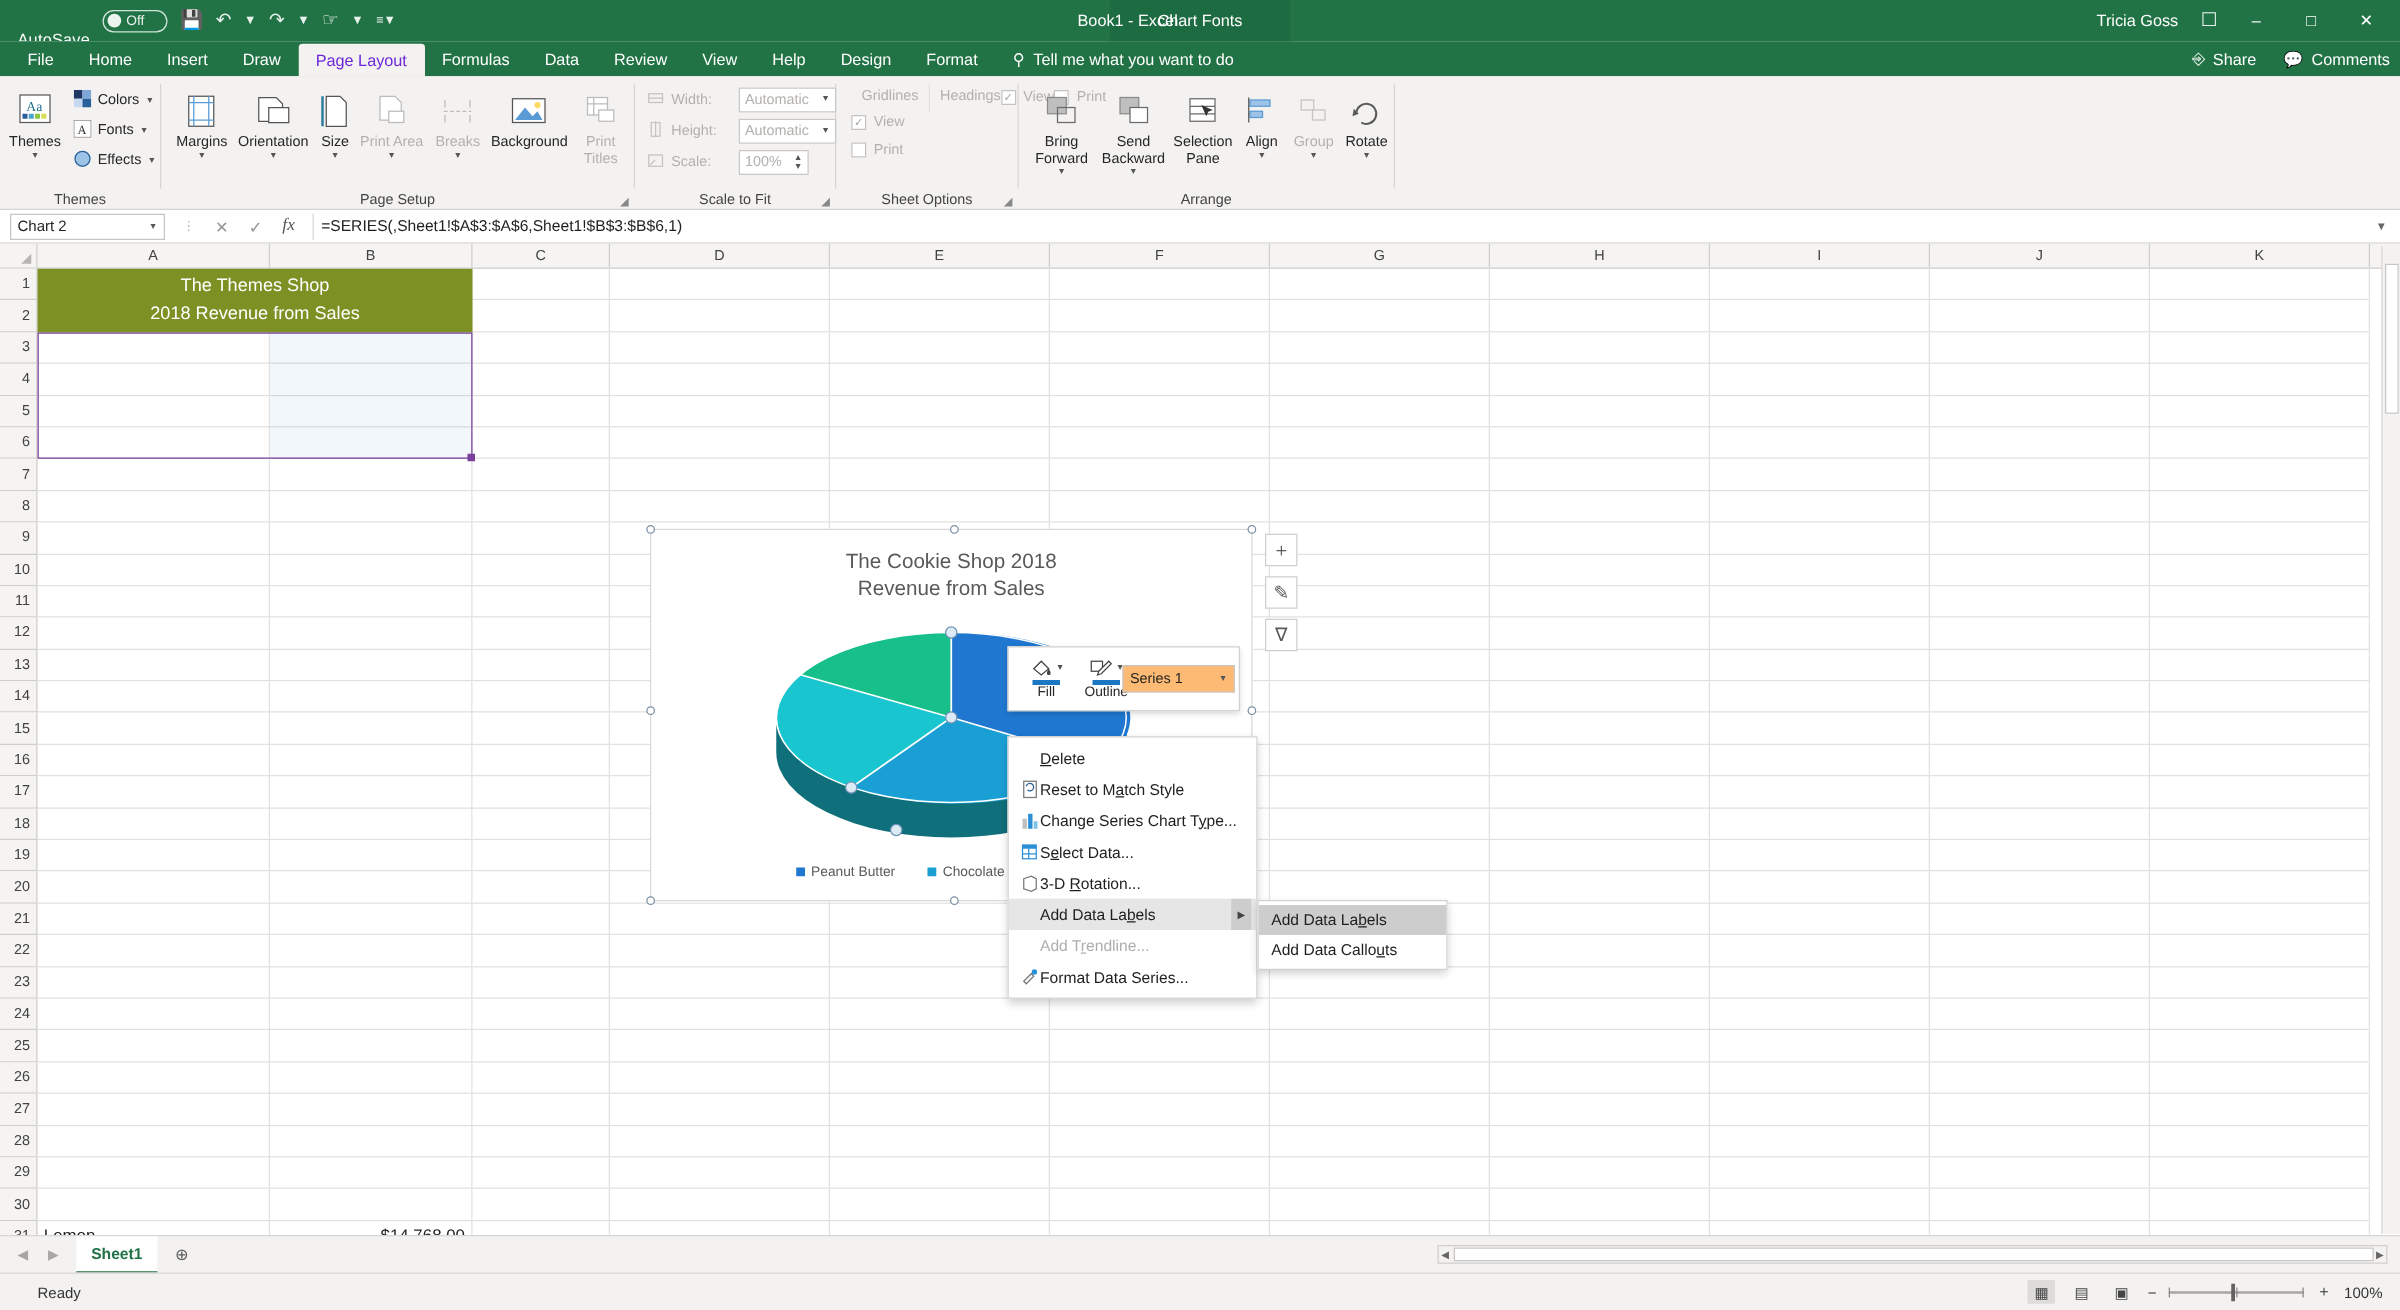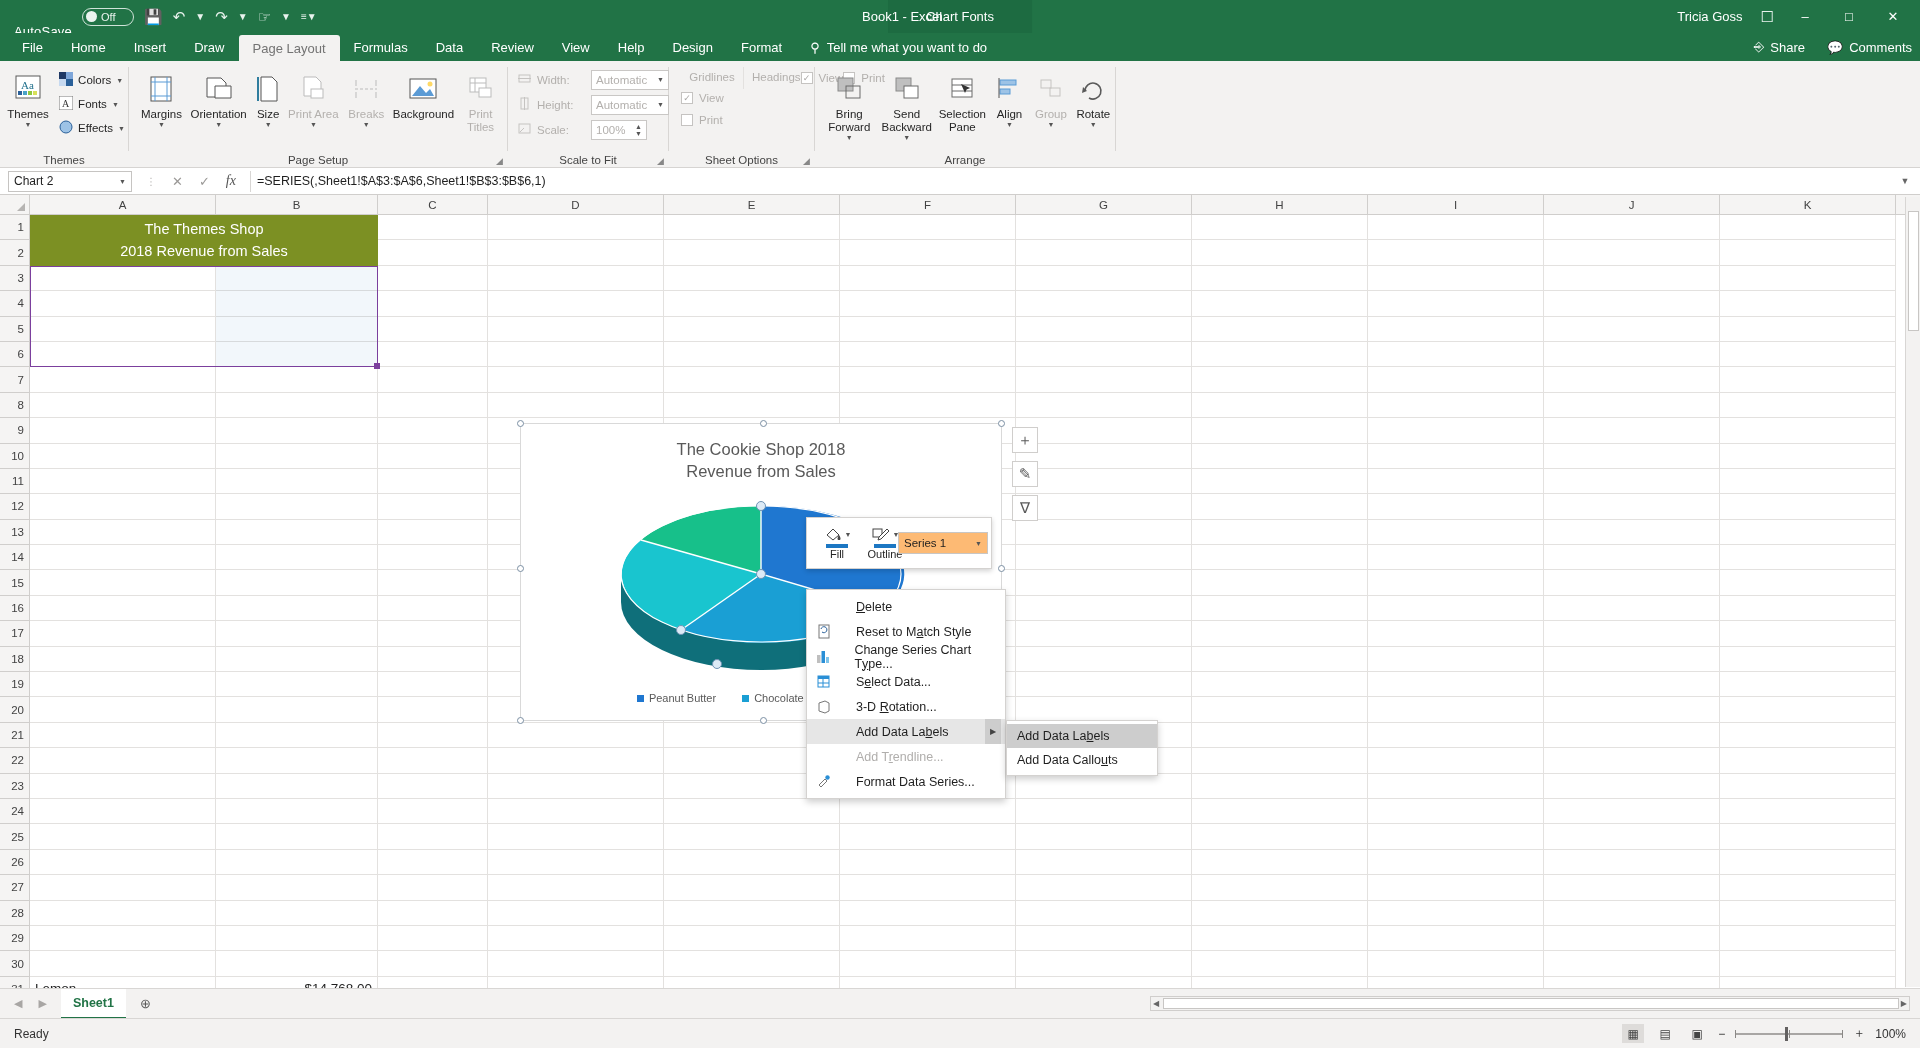--- a/index.html
+++ b/index.html
@@ -44,21 +44,21 @@
   .tabbar {
     height: 28px; background: #217346; display: flex; align-items: stretch;
     padding-left: 8px; position: relative;
   }
   .tab {
     font-size: 13px; color: #fff; padding: 0 14px; display: flex;
     align-items: center; white-space: nowrap;
   }
   .tab.ctx { color: #fff; }
   .tab.active {
-    background: #f3f2f1; color: #737373; border-radius: 3px 3px 0 0; margin-top: 2px;
+    background: #f3f2f1; color: #6d28d9; border-radius: 3px 3px 0 0; margin-top: 2px;
   }
   .tellme { display: flex; align-items: center; gap: 7px; color:#fff; font-size: 13px; padding-left: 14px; }
   .tab-right {
     position: absolute; right: 8px; top: 0; height: 28px;
     display: flex; align-items: center; gap: 22px; color: #fff; font-size: 13px;
   }
   .tab-right span { display: flex; align-items: center; gap: 6px; }
 
   
   .ribbon {
@@ -190,21 +190,21 @@
     justify-content: space-between; padding: 0 5px; font-size: 11.5px; color: #1f1f1f; z-index: 41;
   }
 
   
   .ctxmenu {
     position: absolute; left: 806px; top: 394px; width: 200px;
     background: #fff; border: 1px solid #d4d2d0; box-shadow: 0 3px 7px rgba(0,0,0,.2);
     padding: 4px 0; z-index: 50;
   }
   .ctxitem {
-    height: 25px; display: flex; align-items: center; gap: 24px;
+    height: 25px; display: flex; align-items: center; gap: 0;
     padding: 0 8px; font-size: 12.5px; color: #1f1f1f; position: relative;
   }
   .ctxitem.dim { color: #b0aeac; }
   .ctxitem.hl { background: #e6e6e6; }
   .ctxitem .cico { width: 17px; height: 17px; display:flex;align-items:center;justify-content:center; font-size: 12px; color:#666;}
   .ctxitem .arrow {
     position: absolute; right: 4px; width: 16px; height: 100%;
     display: flex; align-items: center; justify-content: center; font-size: 8px; color: #444;
   }
   .ctxitem.hl .arrow { background: #cdcdcd; }
@@ -231,21 +231,21 @@
   .hscroll {
     position: absolute; right: 10px; width: 760px; height: 15px; background: #f3f2f1;
     border: 1px solid #d0cecc; display:flex; align-items:center;
   }
   .hthumb { height: 11px; background: #fff; border: 1px solid #c8c6c4; margin-left: 2px; flex: 1; }
   .statusbar {
     position: absolute; bottom: 0; left: 0; width: 100%; height: 30px;
     background: #f3f2f1; border-top: 1px solid #d8d6d4;
     display: flex; align-items: center; font-size: 12px; color: #333;
   }
-  .status-left { padding-left: 14px; }
+  .status-left { padding-left: 30px; }
   .status-right { margin-left: auto; display: flex; align-items: center; gap: 10px; padding-right: 14px; }
   .vbtn { width: 22px; height: 19px; display:flex;align-items:center;justify-content:center;font-size:12px;color:#444;}
   .vbtn.active { background: #dedcda; }
   .zoomtrack { width: 108px; height: 2px; background: #a8a6a4; position: relative; }
   .zoomtrack .mk { position:absolute; top:-3px; width:1px;height:8px;background:#8a8886;}
   .zoomtrack .thumb { position:absolute; left:50px; top:-6px; width:3px; height:14px; background:#636161;}
   .vscrollbar {
     position: absolute; right: 0; top: 197px; width: 15px; height: 790px;
     background: #f3f2f1; border-left: 1px solid #d8d6d4;
   }

